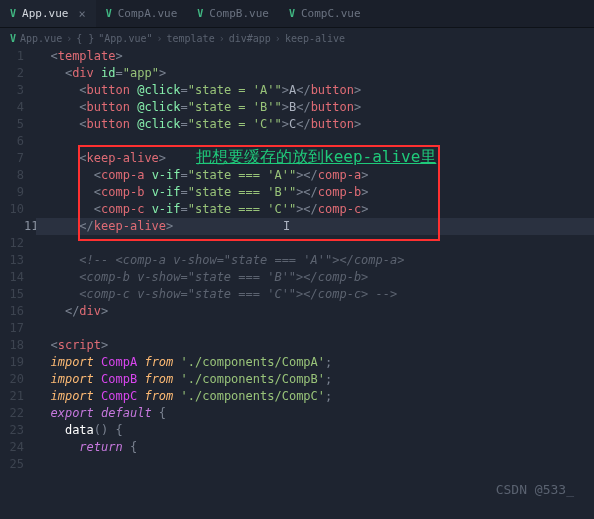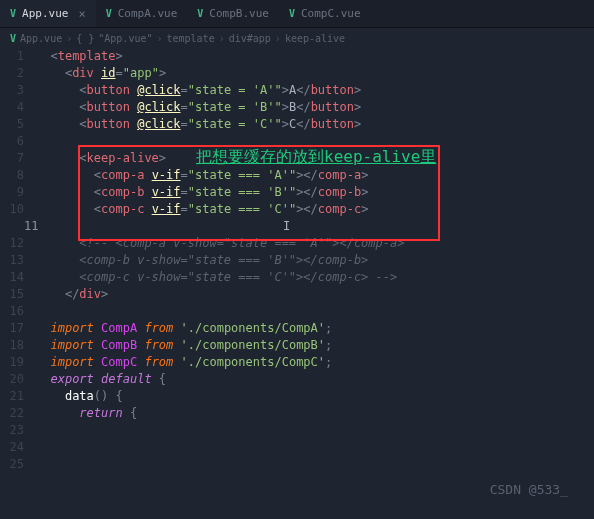--- a/index.html
+++ b/index.html
@@ -49,42 +49,42 @@
   color: #3d4450;
   user-select: none;
 }
 .gutter .ln { height: 17px; line-height: 17px; }
 .gutter .ln.active { color: #8a92a0; padding-left: 24px; }
 .code { flex: 1; position: relative; }
 .line { height: 17px; line-height: 17px; white-space: pre; }
 .line.hl { background: #2a3140; }
 .p { color: #7a8290; }
 .tag { color: #e06c75; }
-.attr { color: #fef9c3; text-decoration: underline; }
+.attr { color: #86efac; }
 .str { color: #98c379; }
 .kw { color: #c678dd; font-style: italic; }
-.imp { color: #f97316; font-style: italic; }
+.imp { color: #fdba74; font-style: italic; }
 .var { color: #d946ef; }
 .fn { color: #ffffff; }
 .comment { color: #5c6370; font-style: italic; }
 .redbox {
   position: absolute;
   border: 2px solid #ff3030;
   pointer-events: none;
 }
 .annot {
   position: absolute;
   color: #1fc97a;
   font-size: 16px;
   font-weight: normal;
   text-decoration: underline;
 }
 .watermark {
   position: absolute;
-  right: 26px;
+  right: 20px;
   bottom: 22px;
   color: #5a6270;
   font-size: 13px;
 }
 .cursor-i {
   position: absolute;
   color: #abb2bf;
   pointer-events: none;
 }
 </style>
@@ -157,26 +157,28 @@
 <div class="line">  <span class="p">&lt;</span><span class="tag">template</span><span class="p">&gt;</span></div>
 <div class="line">    <span class="p">&lt;</span><span class="tag">div</span><span> </span><span class="attr">id</span><span class="p">=</span><span class="str">"app"</span><span class="p">&gt;</span></div>
 <div class="line">      <span class="p">&lt;</span><span class="tag">button</span><span> </span><span class="attr">@click</span><span class="p">=</span><span class="str">"state = 'A'"</span><span class="p">&gt;</span><span>A</span><span class="p">&lt;/</span><span class="tag">button</span><span class="p">&gt;</span></div>
 <div class="line">      <span class="p">&lt;</span><span class="tag">button</span><span> </span><span class="attr">@click</span><span class="p">=</span><span class="str">"state = 'B'"</span><span class="p">&gt;</span><span>B</span><span class="p">&lt;/</span><span class="tag">button</span><span class="p">&gt;</span></div>
 <div class="line">      <span class="p">&lt;</span><span class="tag">button</span><span> </span><span class="attr">@click</span><span class="p">=</span><span class="str">"state = 'C'"</span><span class="p">&gt;</span><span>C</span><span class="p">&lt;/</span><span class="tag">button</span><span class="p">&gt;</span></div>
 <div class="line"></div>
 <div class="line">      <span class="p">&lt;</span><span class="tag">keep-alive</span><span class="p">&gt;</span></div>
 <div class="line">        <span class="p">&lt;</span><span class="tag">comp-a</span><span> </span><span class="attr">v-if</span><span class="p">=</span><span class="str">"state === 'A'"</span><span class="p">&gt;&lt;/</span><span class="tag">comp-a</span><span class="p">&gt;</span></div>
 <div class="line">        <span class="p">&lt;</span><span class="tag">comp-b</span><span> </span><span class="attr">v-if</span><span class="p">=</span><span class="str">"state === 'B'"</span><span class="p">&gt;&lt;/</span><span class="tag">comp-b</span><span class="p">&gt;</span></div>
 <div class="line">        <span class="p">&lt;</span><span class="tag">comp-c</span><span> </span><span class="attr">v-if</span><span class="p">=</span><span class="str">"state === 'C'"</span><span class="p">&gt;&lt;/</span><span class="tag">comp-c</span><span class="p">&gt;</span></div>
+<div class="line hl">      <span class="p">&lt;/</span><span class="tag">keep-alive</span><span class="p">&gt;</span></div>
 <div class="line"></div>
 <div class="line">      <span class="comment">&lt;!-- &lt;comp-a v-show="state === 'A'"&gt;&lt;/comp-a&gt;</span></div>
 <div class="line">      <span class="comment">&lt;comp-b v-show="state === 'B'"&gt;&lt;/comp-b&gt;</span></div>
 <div class="line">      <span class="comment">&lt;comp-c v-show="state === 'C'"&gt;&lt;/comp-c&gt; --&gt;</span></div>
 <div class="line">    <span class="p">&lt;/</span><span class="tag">div</span><span class="p">&gt;</span></div>
 <div class="line"></div>
+<div class="line">  <span class="p">&lt;</span><span class="tag">script</span><span class="p">&gt;</span></div>
 <div class="line">  <span class="imp">import</span><span> </span><span class="var">CompA</span><span> </span><span class="imp">from</span><span> </span><span class="str">'./components/CompA'</span><span class="p">;</span></div>
 <div class="line">  <span class="imp">import</span><span> </span><span class="var">CompB</span><span> </span><span class="imp">from</span><span> </span><span class="str">'./components/CompB'</span><span class="p">;</span></div>
 <div class="line">  <span class="imp">import</span><span> </span><span class="var">CompC</span><span> </span><span class="imp">from</span><span> </span><span class="str">'./components/CompC'</span><span class="p">;</span></div>
 <div class="line">  <span class="kw">export</span><span> </span><span class="kw">default</span><span> </span><span class="p">{</span></div>
 <div class="line">    <span class="fn">data</span><span class="p">()</span><span> </span><span class="p">{</span></div>
 <div class="line">      <span class="kw">return</span><span> </span><span class="p">{</span></div>
 
     <div class="redbox" style="left:42px; top:97px; width:362px; height:96px;"></div>
     <div class="annot" style="left:160px; top:99px;">把想要缓存的放到keep-alive里</div>
     <div class="cursor-i" style="left:247px; top:171px;">I</div>

